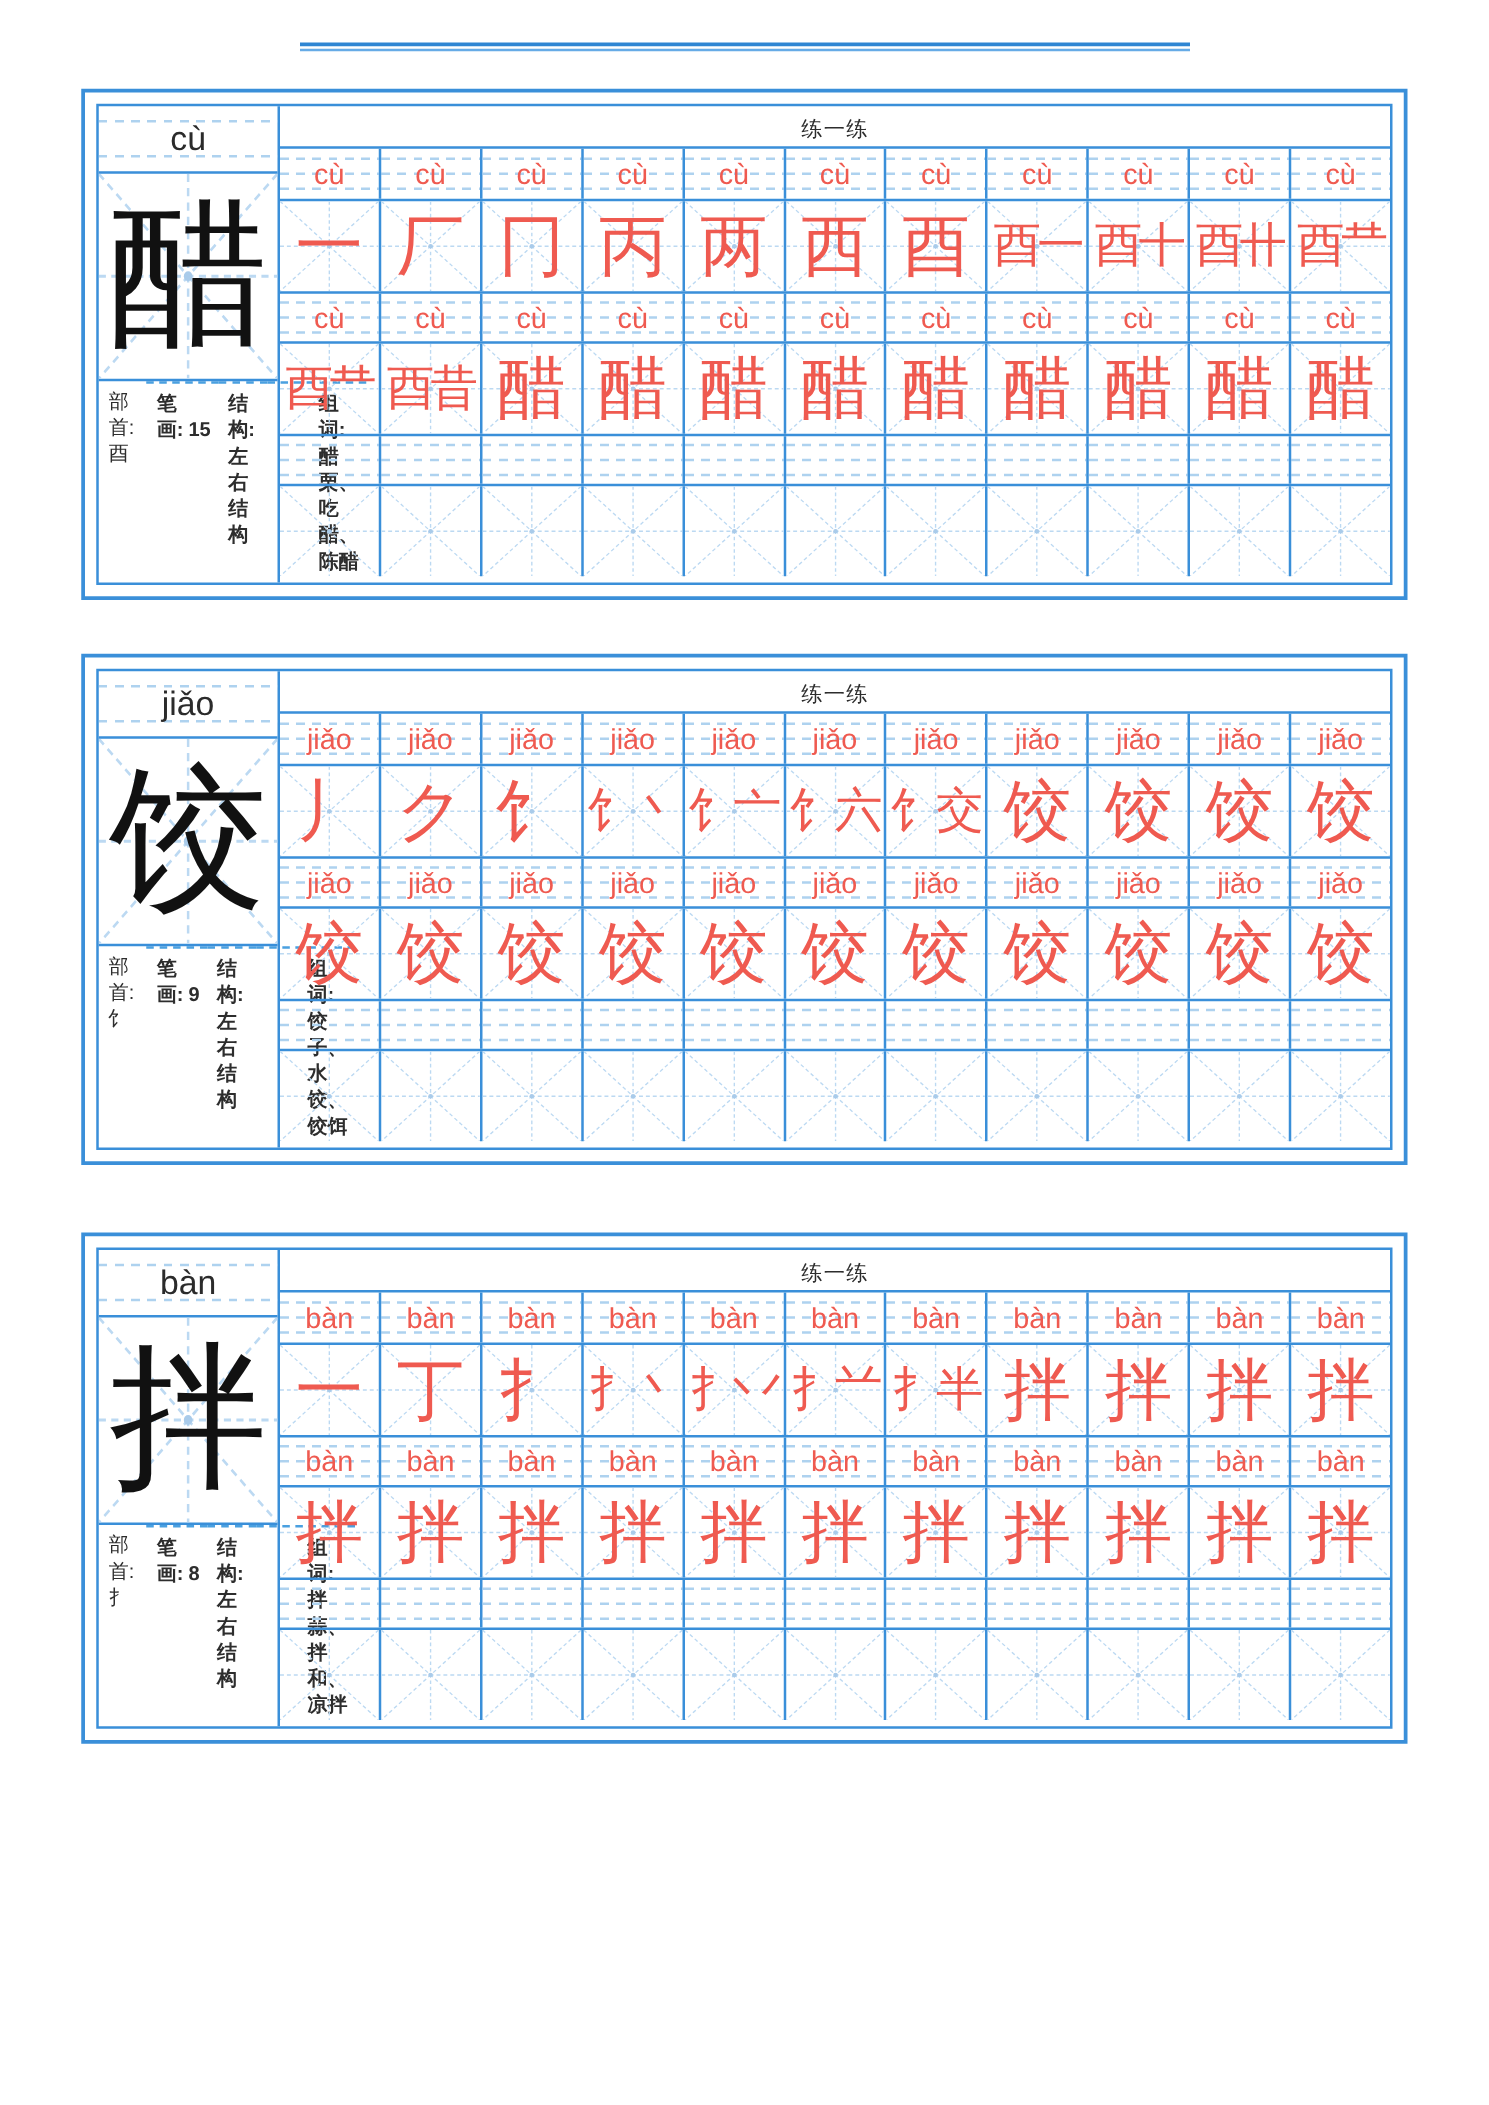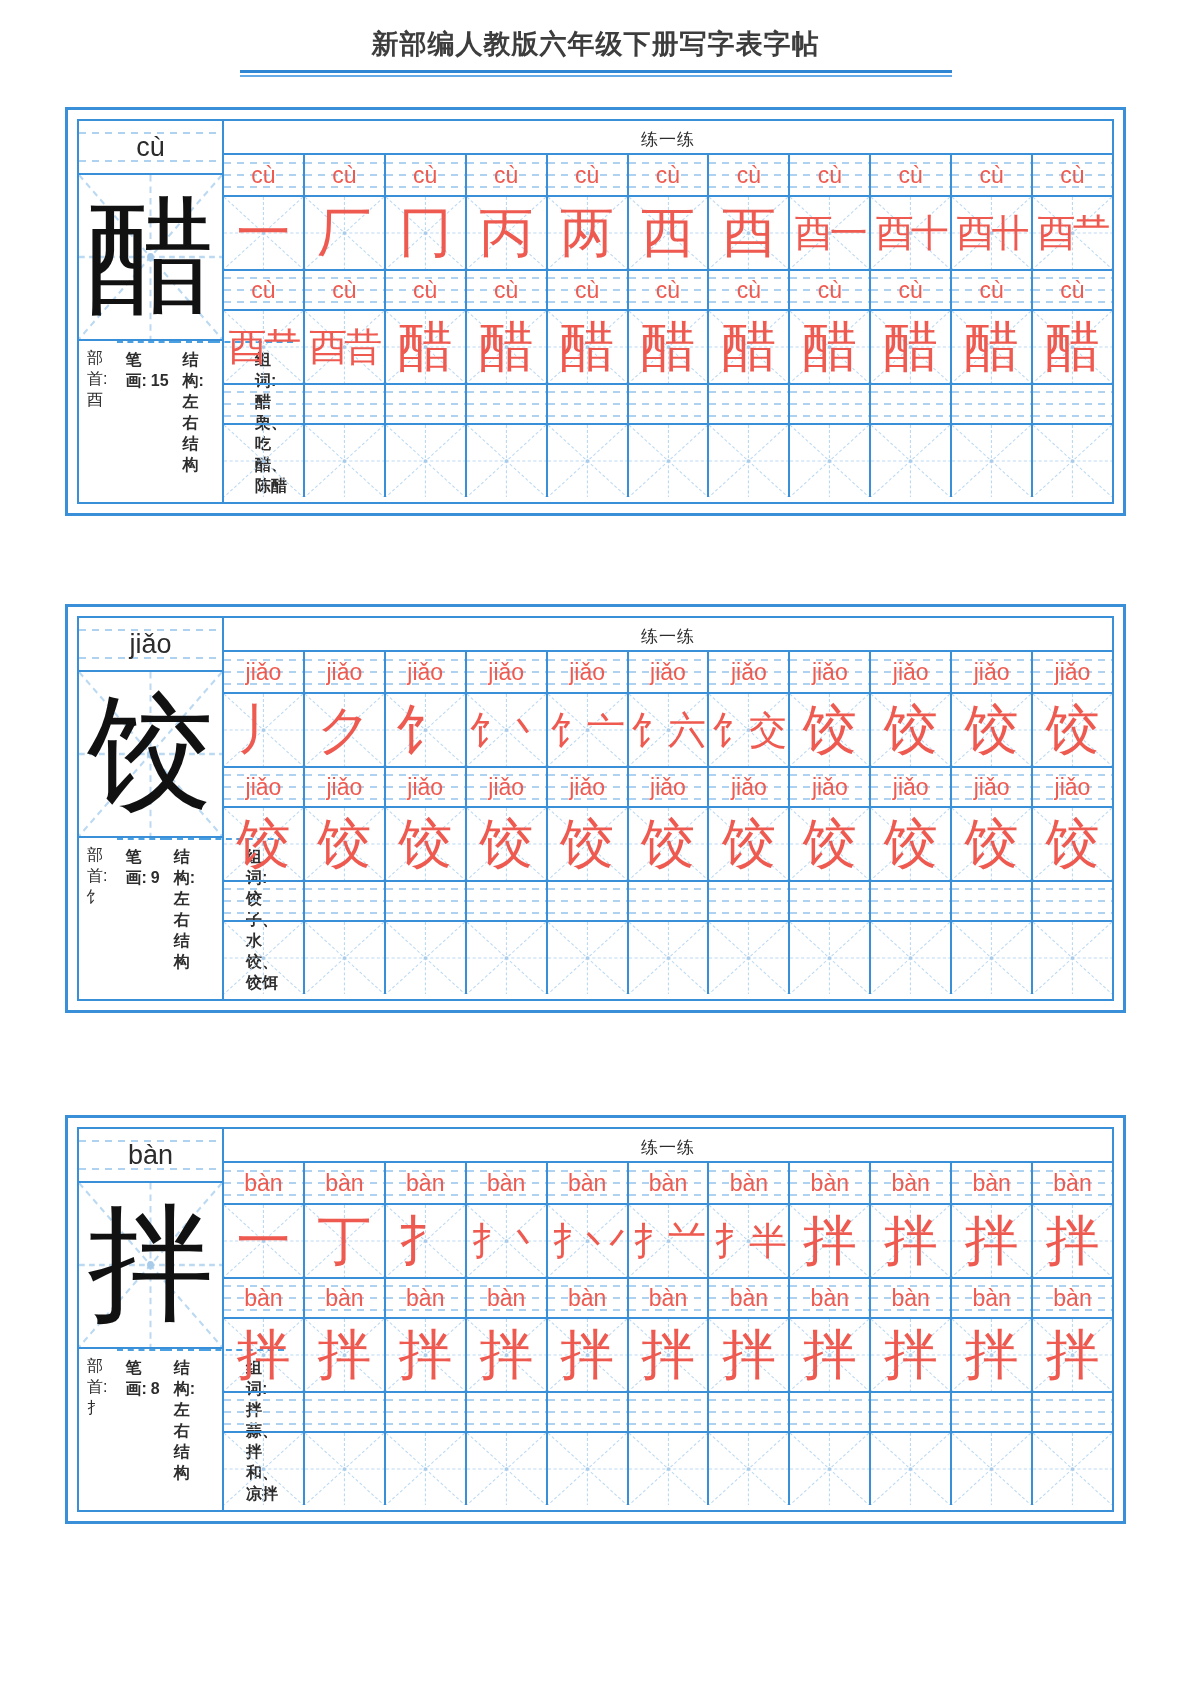--- a/index.html
+++ b/index.html
@@ -8,22 +8,22 @@
 
   
   .title-wrap { padding-top: 26px; text-align: center; }
   .page-title { font-size: 27px; font-weight: 600; color: #3d3d3d; letter-spacing: 1px; }
   .title-rule { width: 712px; margin: 8px auto 0; height: 7px;
     border-top: 3px solid #2f86d3; border-bottom: 2px solid #66abe6; }
 
   
   .block { margin: 0 65px; border: 3px solid #3a8fd9; padding: 9px; background: #fff; }
   .block-1 { margin-top: 30px; }
-  .block-2 { margin-top: 88px; }
-  .block-3 { margin-top: 102px; }
+  .block-2 { margin-top: 43px; }
+  .block-3 { margin-top: 54px; }
   .block-inner { border: 2px solid #3a8fd9; display: flex; align-items: center; }
 
   
   .left-panel { width: 145px; border-right: 2px solid #3a8fd9; display: flex; flex-direction: column; }
   .pinyin-head { height: 54px; border-bottom: 2px solid #3a8fd9; display: flex; align-items: center; justify-content: center;
     font-size: 27px; color: #2b2b2b; position: relative;
     background-image:
       repeating-linear-gradient(90deg,#aed2ef 0 7px,transparent 7px 13px),
       repeating-linear-gradient(90deg,#aed2ef 0 7px,transparent 7px 13px);
     background-size: 100% 2px,100% 2px; background-position: 0 22%, 0 78%; background-repeat: no-repeat; }
@@ -68,21 +68,20 @@
     <line x1="100" y1="0" x2="0" y2="100" stroke="#bcd9f2" stroke-width="1.4" stroke-dasharray="4 3"></line>
     <line x1="50" y1="0" x2="50" y2="100" stroke="#bcd9f2" stroke-width="1.4" stroke-dasharray="4 3"></line>
     <line x1="0" y1="50" x2="100" y2="50" stroke="#bcd9f2" stroke-width="1.4" stroke-dasharray="4 3"></line>
     <circle cx="50" cy="50" r="2.4" fill="#a9cbea"></circle>
   </symbol>
 </svg>
 
 <div class="page">
 
   <div class="title-wrap">
-    <div class="page-title">新部编人教版六年级下册写字表字帖</div>
     <div class="title-rule"></div>
   </div>
 
   <section class="block block-1">
     <div class="block-inner">
       <aside class="left-panel">
         <div class="pinyin-head">cù</div>
         <div class="big-char-cell">
           <svg class="mz">
               <use href="#mz"></use>

